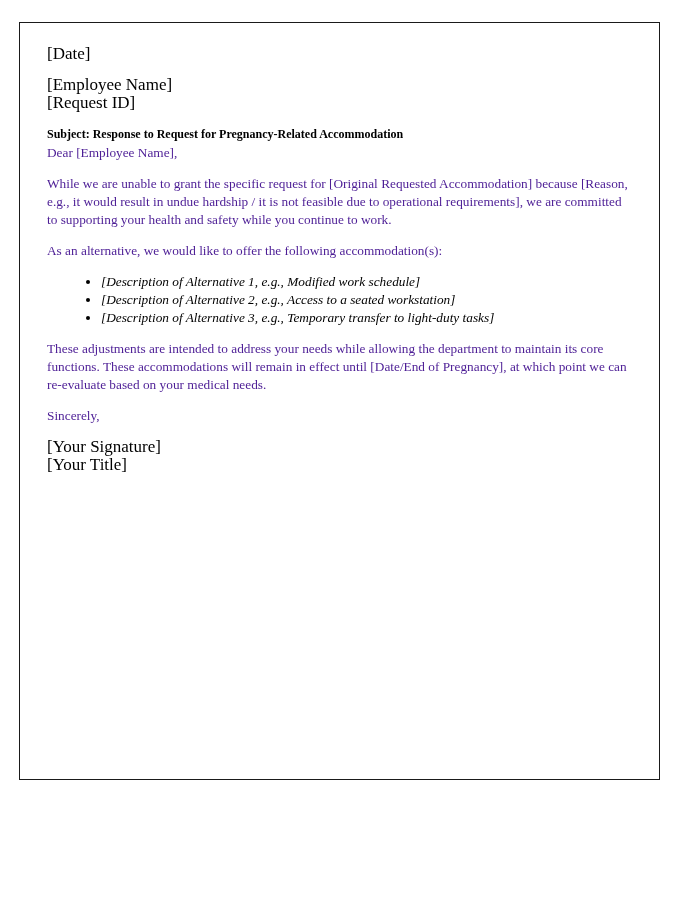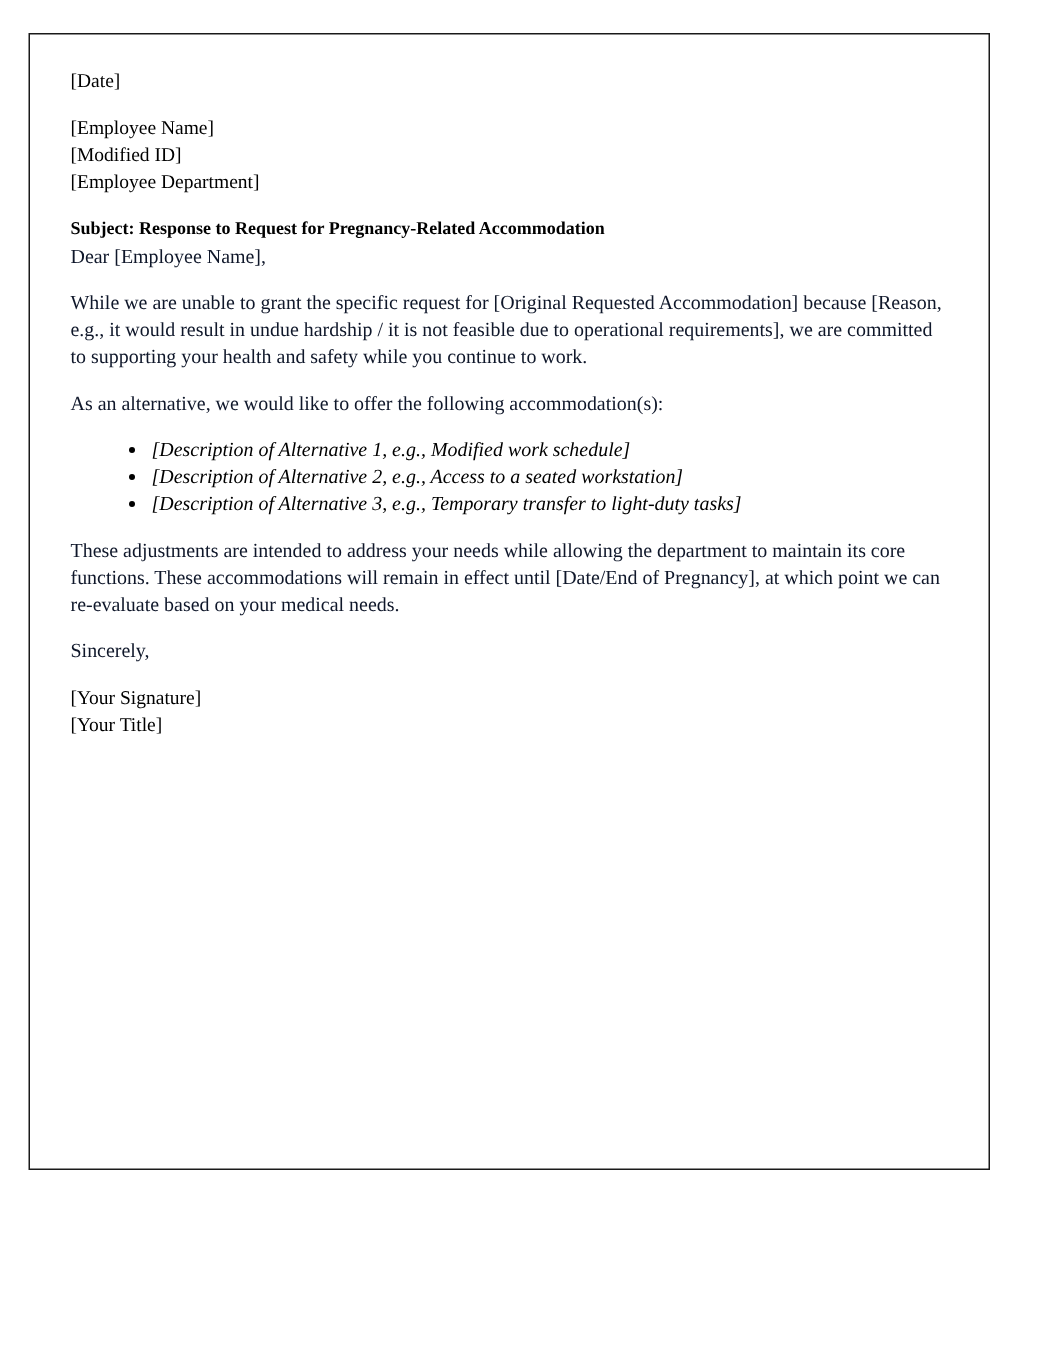--- a/index.html
+++ b/index.html
@@ -31,25 +31,25 @@
   #letter-body {
     padding: 22px 24px 0 27px;
     box-sizing: border-box;
   }
 
   .para {
     font-size: 13.3px;
     line-height: 18px;
     margin: 0 0 13px 0;
     text-align: left;
-    color: #0f172a;
+    color: #4c1d95;
   }
 
   .block-line {
-    font-size: 13px;
+    font-size: 17px;
     line-height: 18px;
     margin: 0;
     color: #000000;
   }
 
   .block {
     margin: 0 0 13px 0;
   }
 
   .subject {
@@ -80,22 +80,21 @@
 
 <div id="letter-page">
   <div id="letter-body">
 
     <div class="block">
       <p class="block-line">[Date]</p>
     </div>
 
     <div class="block">
       <p class="block-line">[Employee Name]</p>
-      <p class="block-line">[Modified ID]</p>
-      <p class="block-line">[Employee Department]</p>
+      <p class="block-line">[Request ID]</p>
     </div>
 
     <p class="subject">Subject: Response to Request for Pregnancy-Related Accommodation</p>
 
     <p class="para">Dear [Employee Name],</p>
 
 
     <p class="para">While we are unable to grant the specific request for [Original Requested Accommodation] because [Reason, e.g., it would result in undue hardship / it is not feasible due to operational requirements], we are committed to supporting your health and safety while you continue to work.</p>
 
     <p class="para">As an alternative, we would like to offer the following accommodation(s):</p>

